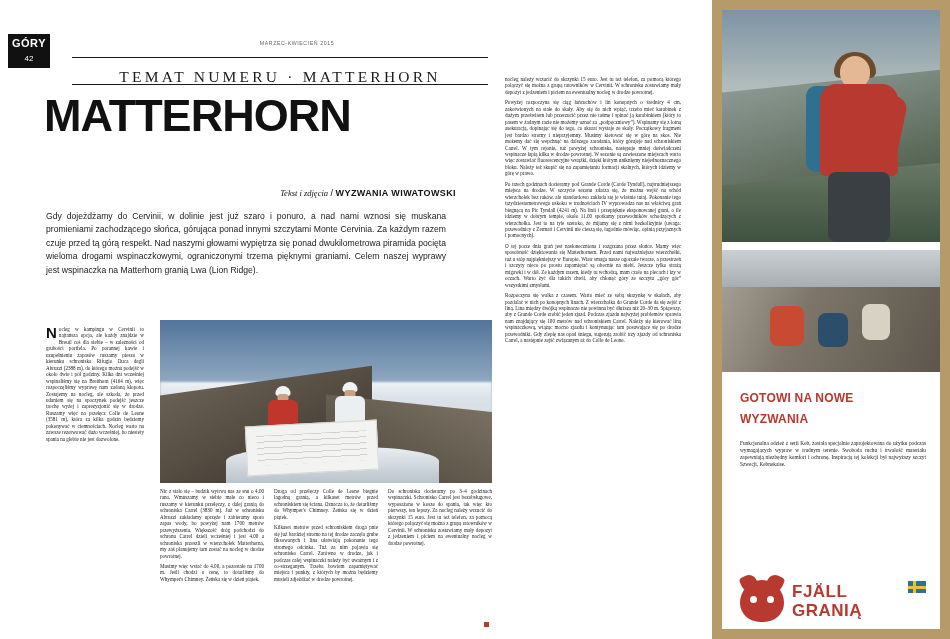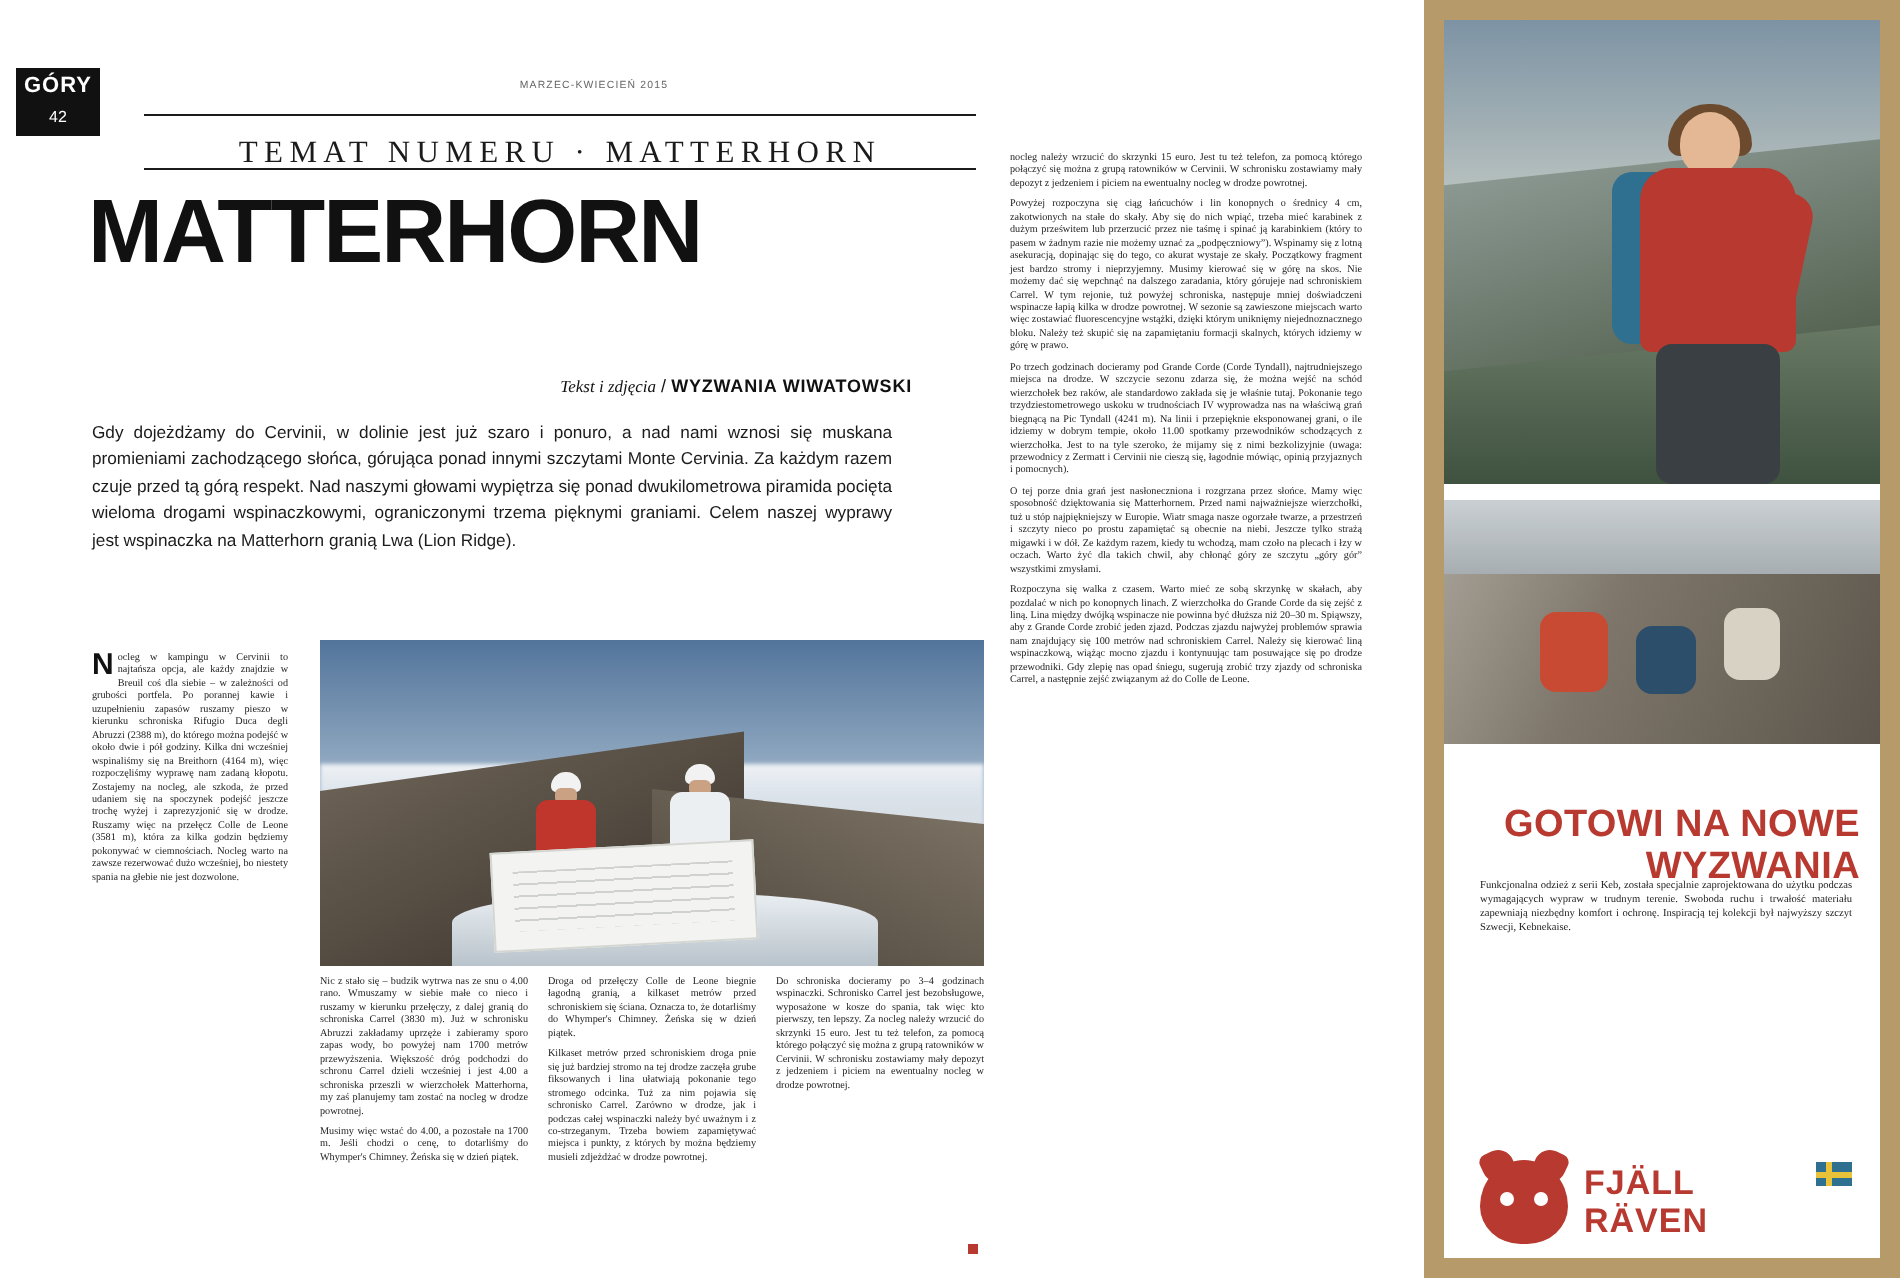--- a/index.html
+++ b/index.html
@@ -122,23 +122,23 @@
   .ph2{position:absolute;left:722px;top:250px;width:218px;height:122px;overflow:hidden;
     background:linear-gradient(#9aa3a8,#6f665b);}
   .ph2-rock{position:absolute;inset:0;background:
     linear-gradient(115deg,#a9a49a 0%,#7e766a 40%,#5d564c 100%);}
   .ph2-sky{position:absolute;left:0;top:0;width:100%;height:30%;background:linear-gradient(#c9cfd3,#a7aeb2);}
   .ph2-p1{position:absolute;left:22%;top:46%;width:34px;height:40px;background:#c94a33;border-radius:8px;}
   .ph2-p2{position:absolute;left:44%;top:52%;width:30px;height:34px;background:#2d4e6b;border-radius:8px;}
   .ph2-p3{position:absolute;left:64%;top:44%;width:28px;height:36px;background:#d8d2c4;border-radius:8px;}
 
   .rail-head{
-    position:absolute;left:740px;top:402px;width:190px;
+    position:absolute;left:740px;top:388px;width:190px;
     font-family:"Liberation Sans",sans-serif;font-weight:bold;
-    color:#b8392f;font-size:19px;line-height:21px;letter-spacing:.2px;text-align:right;
+    color:#b8392f;font-size:12px;line-height:21px;letter-spacing:.2px;
   }
   .rail-body{
     position:absolute;left:740px;top:440px;width:186px;
     font-size:5.3px;line-height:7px;text-align:justify;color:#222;
   }
 
   
   .logo{position:absolute;left:740px;top:580px;width:190px;height:46px;}
   .logo-fox{position:absolute;left:0;top:0;width:44px;height:42px;background:#b8392f;
     border-radius:50% 50% 46% 46%/55% 55% 45% 45%;}
@@ -269,18 +269,18 @@
 
   <div class="logo">
     <div class="logo-fox">
       <div class="fox-ear-l"></div>
       <div class="fox-ear-r"></div>
       <div class="fox-eye-l"></div>
       <div class="fox-eye-r"></div>
     </div>
     <div class="logo-text">
       <div>FJÄLL</div>
-      <div>RÄVEN</div>
+      <div>GRANIĄ</div>
     </div>
     <div class="flag"></div>
   </div>
 
 </div>
 
 </body></html>

